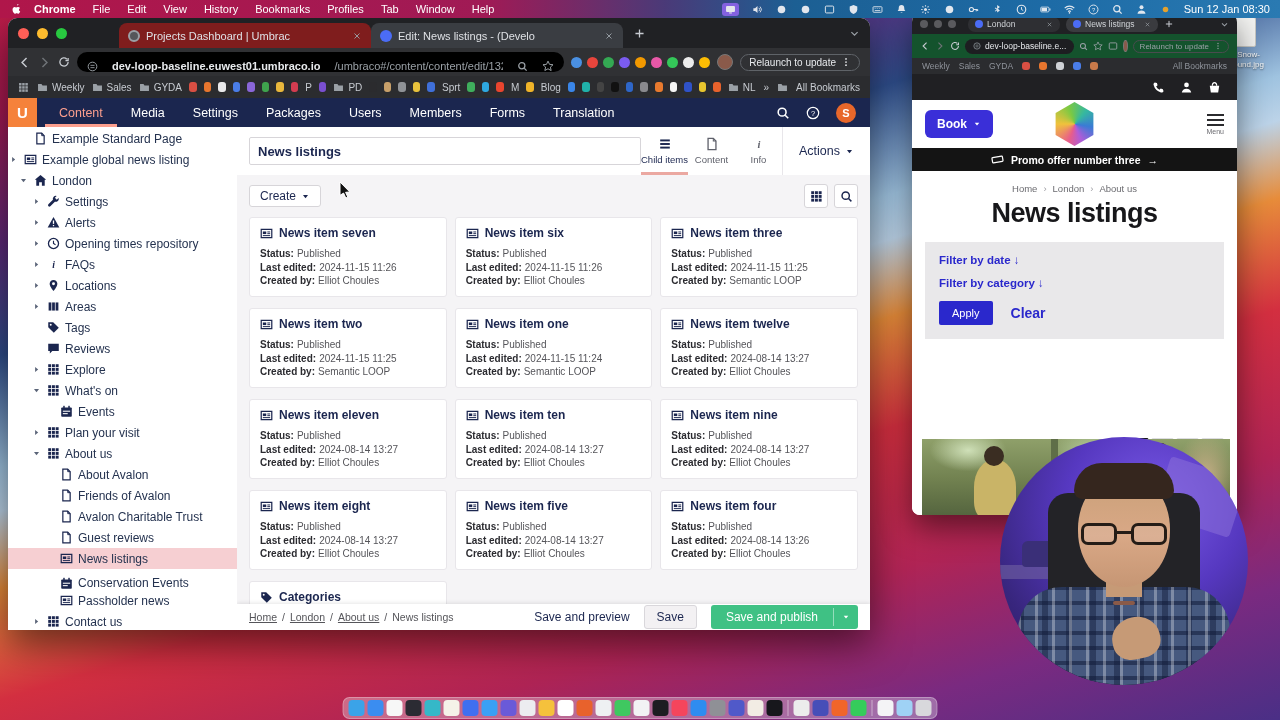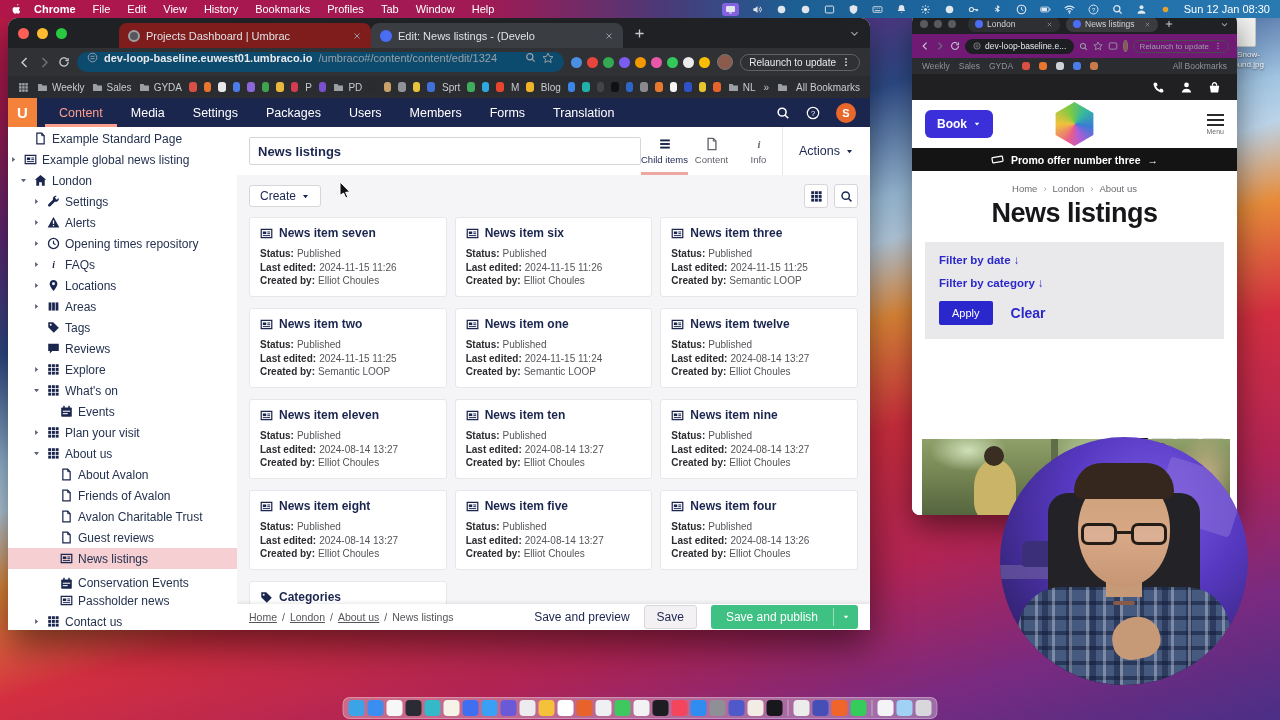--- a/index.html
+++ b/index.html
@@ -43,22 +43,22 @@
   
   #main-win { left:8px; top:18px; width:862px; height:612px; border-radius:9px 9px 0 0;
     overflow:hidden; background:#fff; box-shadow:0 14px 38px rgba(0,0,0,.55); z-index:10; }
   #main-tabstrip { height:30px; background:#202124; display:flex; align-items:center; padding:0 10px; }
   .tab { height:25px; margin-top:5px; border-radius:8px 8px 0 0; display:flex; align-items:center;
     gap:6px; padding:0 9px; width:252px; font-size:11px; color:#dfe1e5; }
   .tab .tt { overflow:hidden; white-space:nowrap; flex:1; }
   .tab .cl { color:#9aa0a6; }
   .fav { width:12px; height:12px; border-radius:50%; }
   #main-toolbar { height:28px; background:#303134; display:flex; align-items:center; gap:7px; padding:0 10px; color:#c7cbd1; }
-  #main-urlpill { flex:1; height:20px; background:#0c4a6e; border-radius:10px; display:flex;
-    align-items:flex-start; gap:6px; padding:0 10px; font-size:11px; min-width:0; }
+  #main-urlpill { flex:1; height:20px; background:#000000; border-radius:10px; display:flex;
+    align-items:flex-end; gap:14px; padding:0 10px; font-size:11px; min-width:0; }
   #main-urlpill .host { color:#e8eaed; font-weight:700; white-space:nowrap; }
   #main-urlpill .path { color:#9aa0a6; white-space:nowrap; overflow:hidden; flex:1; }
   .relaunch { border:1px solid #5f6368; border-radius:12px; padding:2px 8px; font-size:10px;
     color:#e8eaed; display:flex; gap:5px; align-items:center; white-space:nowrap; }
   #ext-icons { display:flex; gap:5px; align-items:center; }
   .ext { width:11px; height:11px; border-radius:50%; }
   .avatar { width:16px; height:16px; border-radius:50%; background:#8a5a4a; border:1px solid #777; }
   #main-bmbar { height:22px; background:#2b2c2f; display:flex; align-items:center; gap:8px;
     padding:0 10px; font-size:10px; color:#c7cbd1; overflow:hidden; }
   #main-bmbar .right { margin-left:auto; display:flex; gap:8px; align-items:center; white-space:nowrap; }
@@ -113,21 +113,21 @@
   #publish-btn .dd { padding:5px 8px; border-left:1px solid rgba(255,255,255,.45); }
 
   
   #site-win { left:912px; top:14px; width:325px; height:501px; border-radius:8px; overflow:hidden;
     background:#fff; box-shadow:0 12px 30px rgba(0,0,0,.5); z-index:20; }
   #site-tabstrip { height:20px; background:#202124; display:flex; align-items:center; padding:0 8px; gap:6px; }
   #site-tabstrip .dot { width:8px; height:8px; background:#5a5a5e; }
   .stab { height:15px; border-radius:7px; display:flex; align-items:center; gap:4px; padding:0 7px;
     font-size:8.5px; color:#cfd2d6; width:92px; }
   .stab .tt { flex:1; overflow:hidden; white-space:nowrap; }
-  #site-toolbar { height:24px; background:#701a75; display:flex; align-items:center; gap:5px; padding:0 8px; color:#c7cbd1; }
+  #site-toolbar { height:24px; background:#14532d; display:flex; align-items:center; gap:5px; padding:0 8px; color:#c7cbd1; }
   #site-urlpill { height:15px; background:#1d1e21; border-radius:8px; display:flex; align-items:center;
     gap:4px; padding:0 8px; font-size:8.5px; color:#e8eaed; white-space:nowrap; }
   #site-toolbar .relaunch { font-size:8px; color:#9aa0a6; border-color:#4a4b4f; padding:1px 6px; }
   #site-bmbar { height:16px; background:#2b2c2f; display:flex; align-items:center; gap:8px; padding:0 10px;
     font-size:8.5px; color:#8f939b; }
   #site-bmbar .right { margin-left:auto; }
   #site-body { height:441px; position:relative; background:#fff; }
   #site-topbar { height:26px; background:#202023; display:flex; align-items:center; justify-content:flex-end;
     gap:15px; padding-right:16px; color:#fff; }
   #site-navband { height:48px; display:flex; align-items:center; padding:0 13px; position:relative; }

